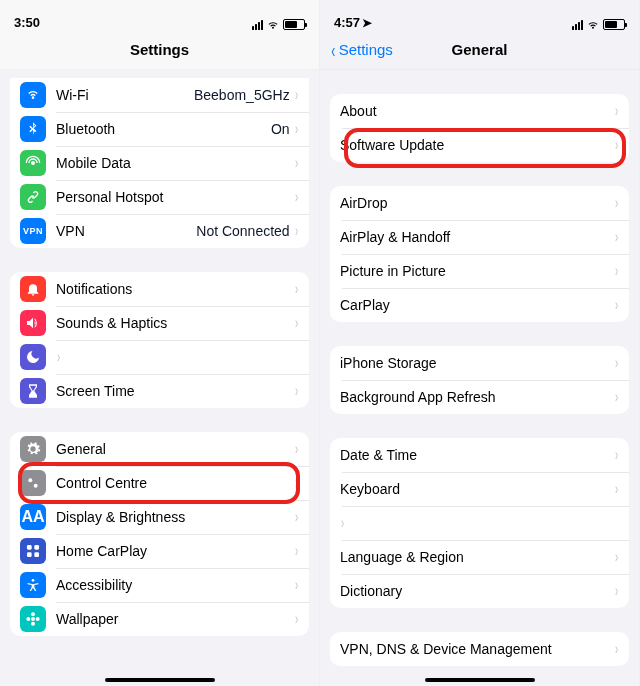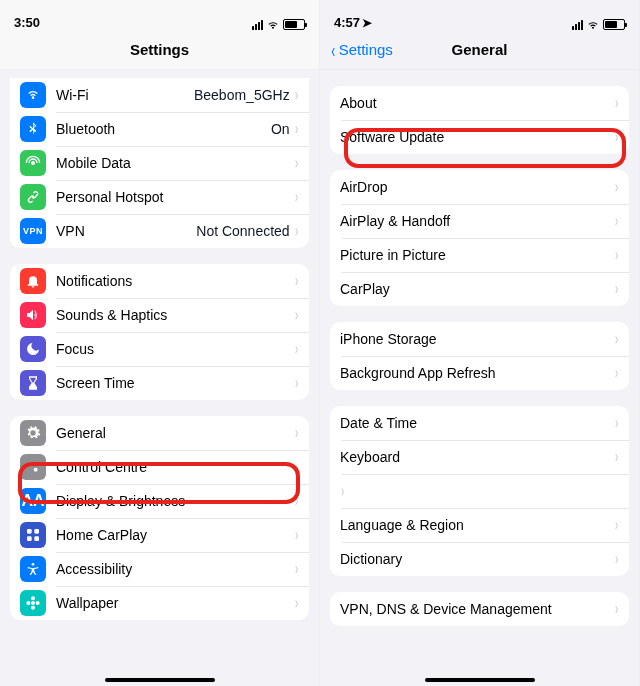--- a/index.html
+++ b/index.html
@@ -68,21 +68,21 @@
 
   .scroll {
     height: calc(686px - 70px);
     overflow-y: hidden;
     padding: 0 10px 40px 10px;
   }
 
   .group {
     background: #fff;
     border-radius: 10px;
-    margin-top: 16px;
+    margin-top: 24px;
     overflow: hidden;
   }
   .pane.left .group:first-child { margin-top: 8px; border-top-left-radius:0; border-top-right-radius:0; }
   .row {
     display: flex;
     align-items: center;
     min-height: 34px;
     padding: 4px 10px 4px 10px;
     position: relative;
   }
@@ -234,21 +234,20 @@
           </div>
         <span class="label">Sounds &amp; Haptics</span>
         <span class="chevron">›</span>
       </div>
       <div class="row">
         <div class="icon" style="background:#5856d6">
             <svg class="ic-svg" viewBox="0 0 24 24" fill="#fff">
               <path d="M21 12.8A9 9 0 1111.2 3a7 7 0 009.8 9.8z"></path>
             </svg>
           </div>
-        <span class="label">Focus</span>
         <span class="chevron">›</span>
       </div>
       <div class="row">
         <div class="icon" style="background:#5856d6">
             <svg class="ic-svg" viewBox="0 0 24 24" fill="#fff">
               <path d="M6 2h12v4l-4 6 4 6v4H6v-4l4-6-4-6V2zm2 2v2l4 6 4-6V4H8z"></path>
             </svg>
           </div>
         <span class="label">Screen Time</span>
         <span class="chevron">›</span>

